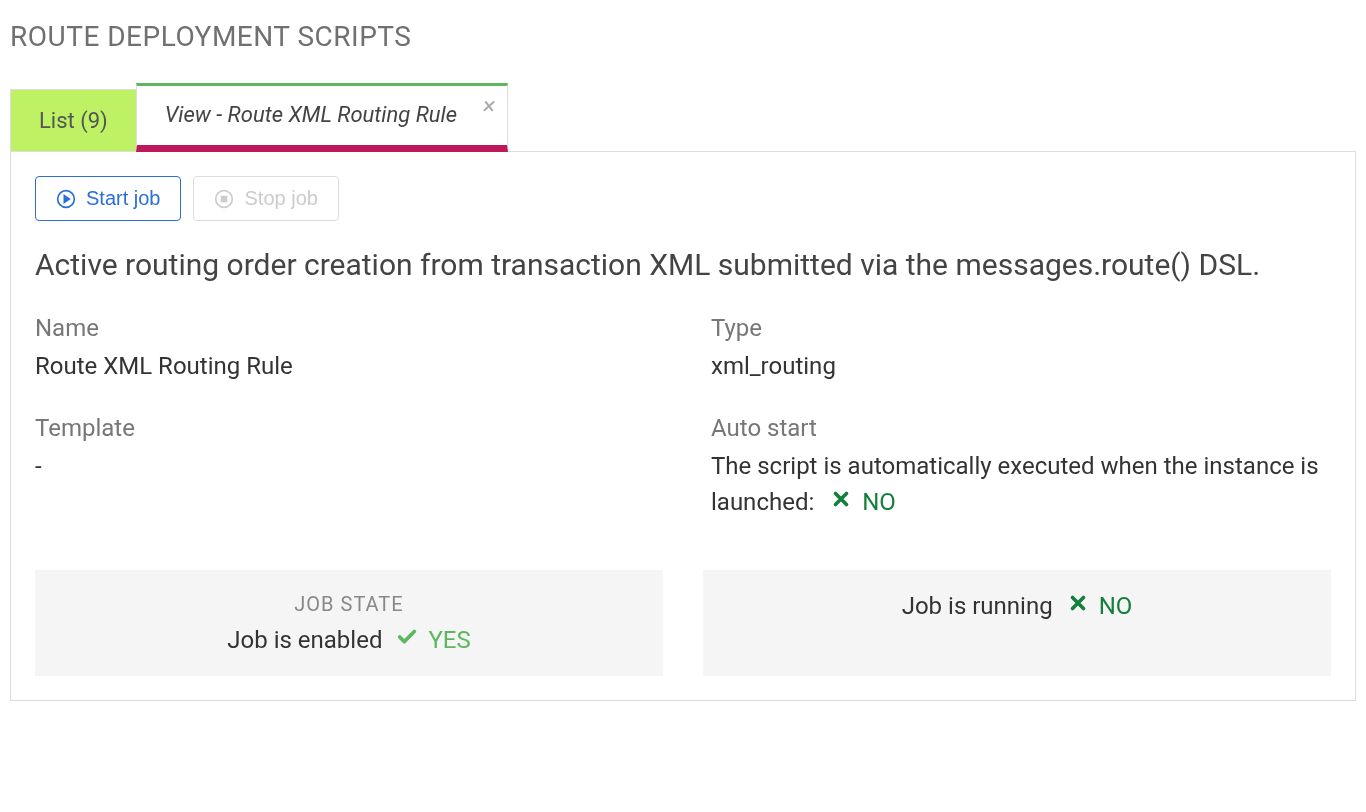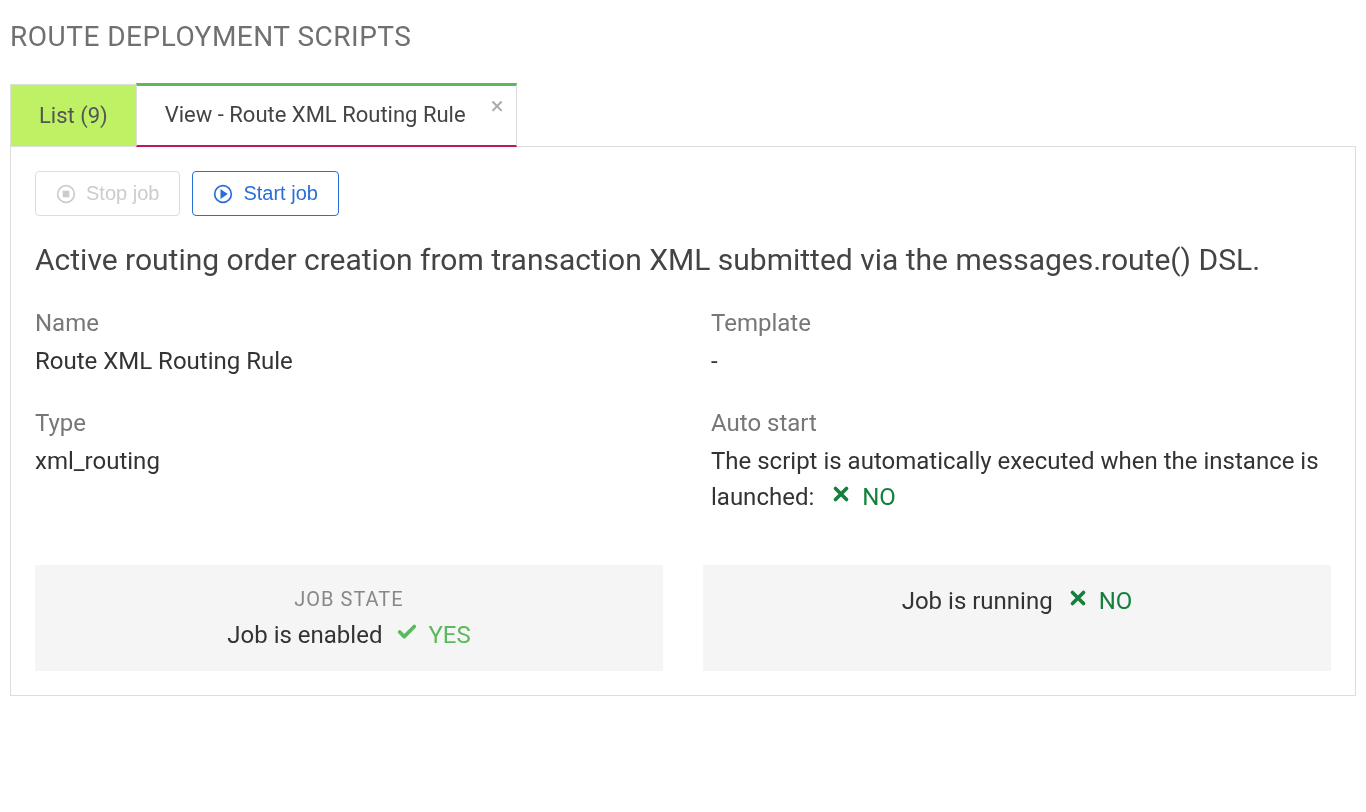--- a/index.html
+++ b/index.html
@@ -30,25 +30,26 @@
     color: #555;
     background: #bef264;
     border: 1px solid #ddd;
     cursor: pointer;
     position: relative;
     margin-right: -1px;
   }
   .tab.active {
     background: #fff;
     border-top: 3px solid #5cb85c;
-    border-bottom: 2px solid #be185d;
+    border-bottom: 7px solid #be185d;
     z-index: 2;
     padding-top: 16px;
     color: #444;
     padding-right: 50px;
+    font-style: italic;
   }
   .tab-close {
     position: absolute;
     top: 8px;
     right: 12px;
     font-size: 24px;
     color: #aaa;
     cursor: pointer;
     line-height: 1;
   }
@@ -163,54 +164,54 @@
     <div class="tab">List (9)</div>
     <div class="tab active">
       <span>View - Route XML Routing Rule</span>
       <span class="tab-close">×</span>
     </div>
   </div>
 
   <div class="panel">
 
     <div class="toolbar">
+      <button class="btn btn-primary">
+        <span class="icon-play-circle">
+          <svg viewBox="0 0 24 24" fill="none" stroke="currentColor" stroke-width="2">
+            <circle cx="12" cy="12" r="10"></circle>
+            <polygon points="10,8 16,12 10,16" fill="currentColor"></polygon>
+          </svg>
+        </span>
+        <span>Start job</span>
+      </button>
       <button class="btn btn-disabled">
         <span class="icon-stop-circle">
           <svg viewBox="0 0 24 24" fill="none" stroke="currentColor" stroke-width="2">
             <circle cx="12" cy="12" r="10"></circle>
             <rect x="9" y="9" width="6" height="6" fill="currentColor"></rect>
           </svg>
         </span>
         <span>Stop job</span>
       </button>
-      <button class="btn btn-primary">
-        <span class="icon-play-circle">
-          <svg viewBox="0 0 24 24" fill="none" stroke="currentColor" stroke-width="2">
-            <circle cx="12" cy="12" r="10"></circle>
-            <polygon points="10,8 16,12 10,16" fill="currentColor"></polygon>
-          </svg>
-        </span>
-        <span>Start job</span>
-      </button>
     </div>
 
     <div class="description">Active routing order creation from transaction XML submitted via the messages.route() DSL.</div>
 
     <div class="fields">
       <div>
         <div class="field-label">Name</div>
         <div class="field-value">Route XML Routing Rule</div>
       </div>
       <div>
+        <div class="field-label">Type</div>
+        <div class="field-value">xml_routing</div>
+      </div>
+      <div>
         <div class="field-label">Template</div>
         <div class="field-value">-</div>
-      </div>
-      <div>
-        <div class="field-label">Type</div>
-        <div class="field-value">xml_routing</div>
       </div>
       <div>
         <div class="field-label">Auto start</div>
         <div class="field-value">
           <span>The script is automatically executed when the instance is launched:</span>
           <span class="status-inline status-no">
             <span class="icon-x">
               <svg viewBox="0 0 24 24" fill="currentColor">
                   <path d="M18 6L6 18M6 6l12 12" stroke="currentColor" stroke-width="4" stroke-linecap="round"></path>
                 </svg>

